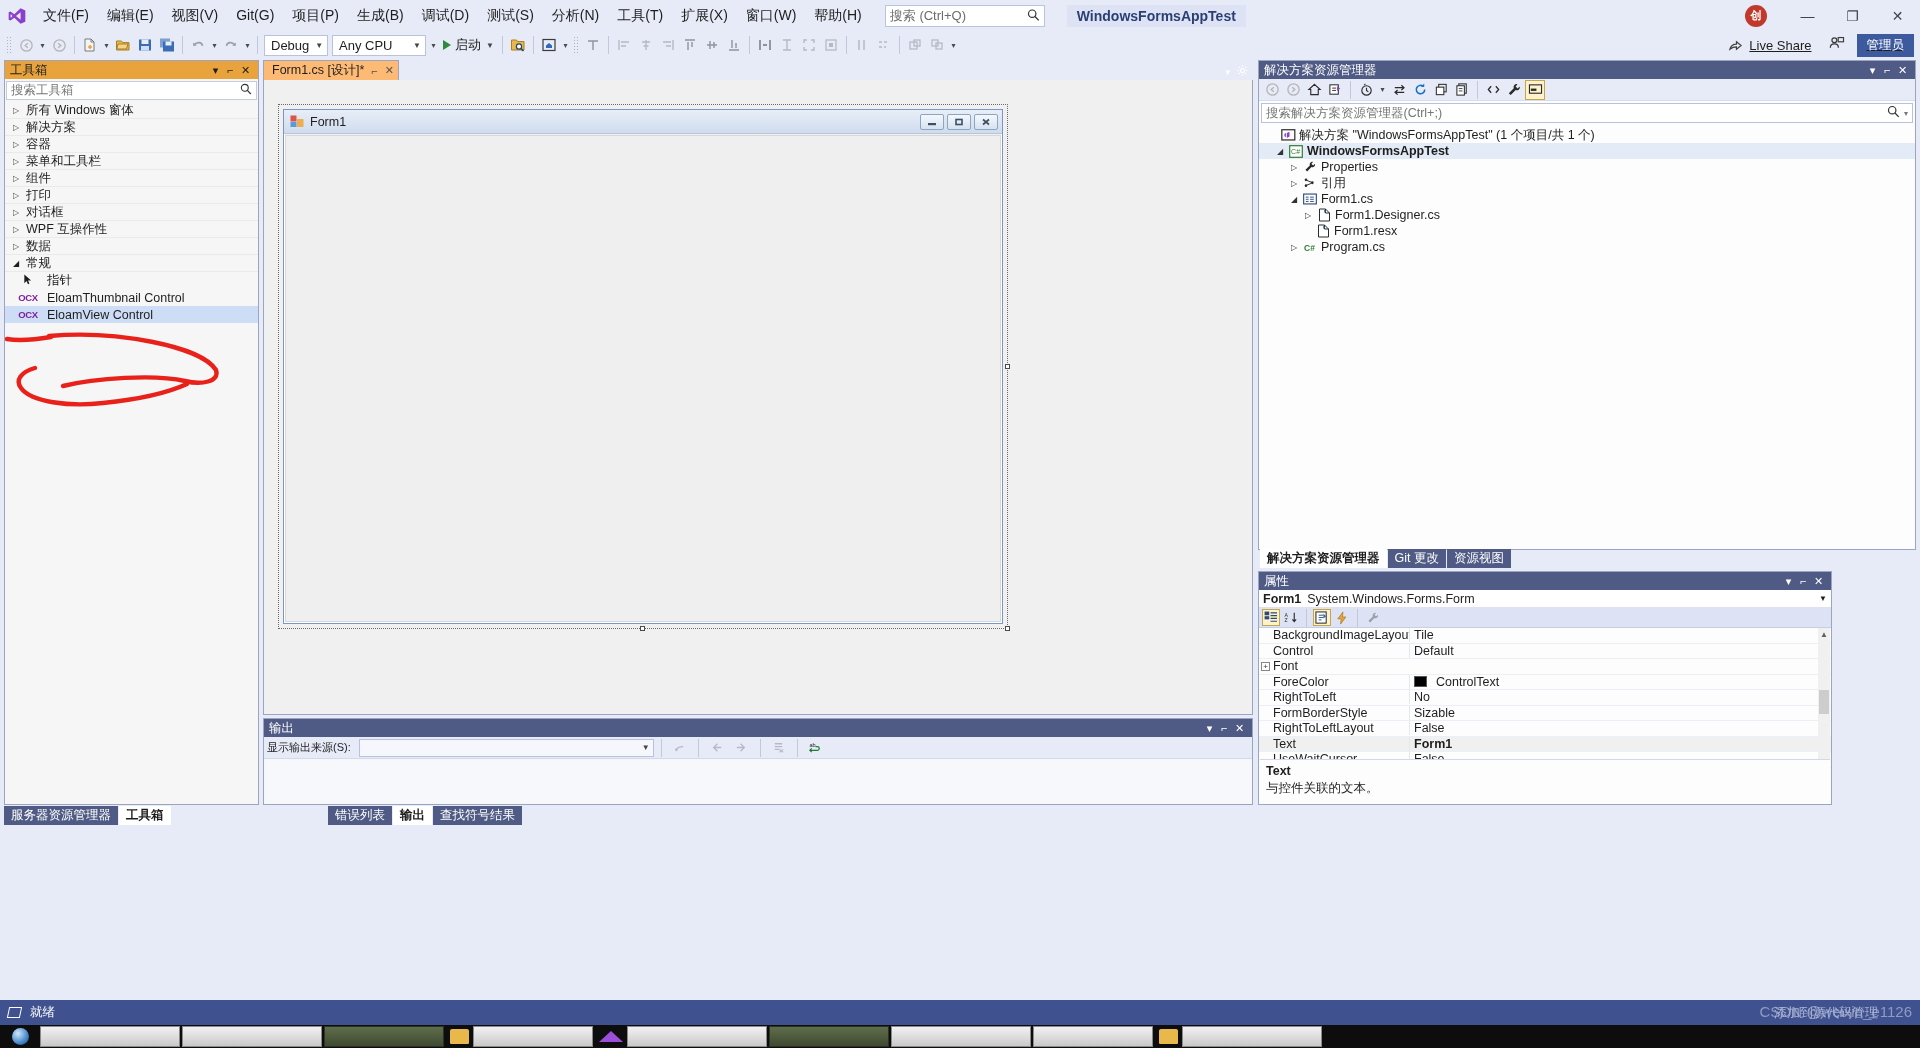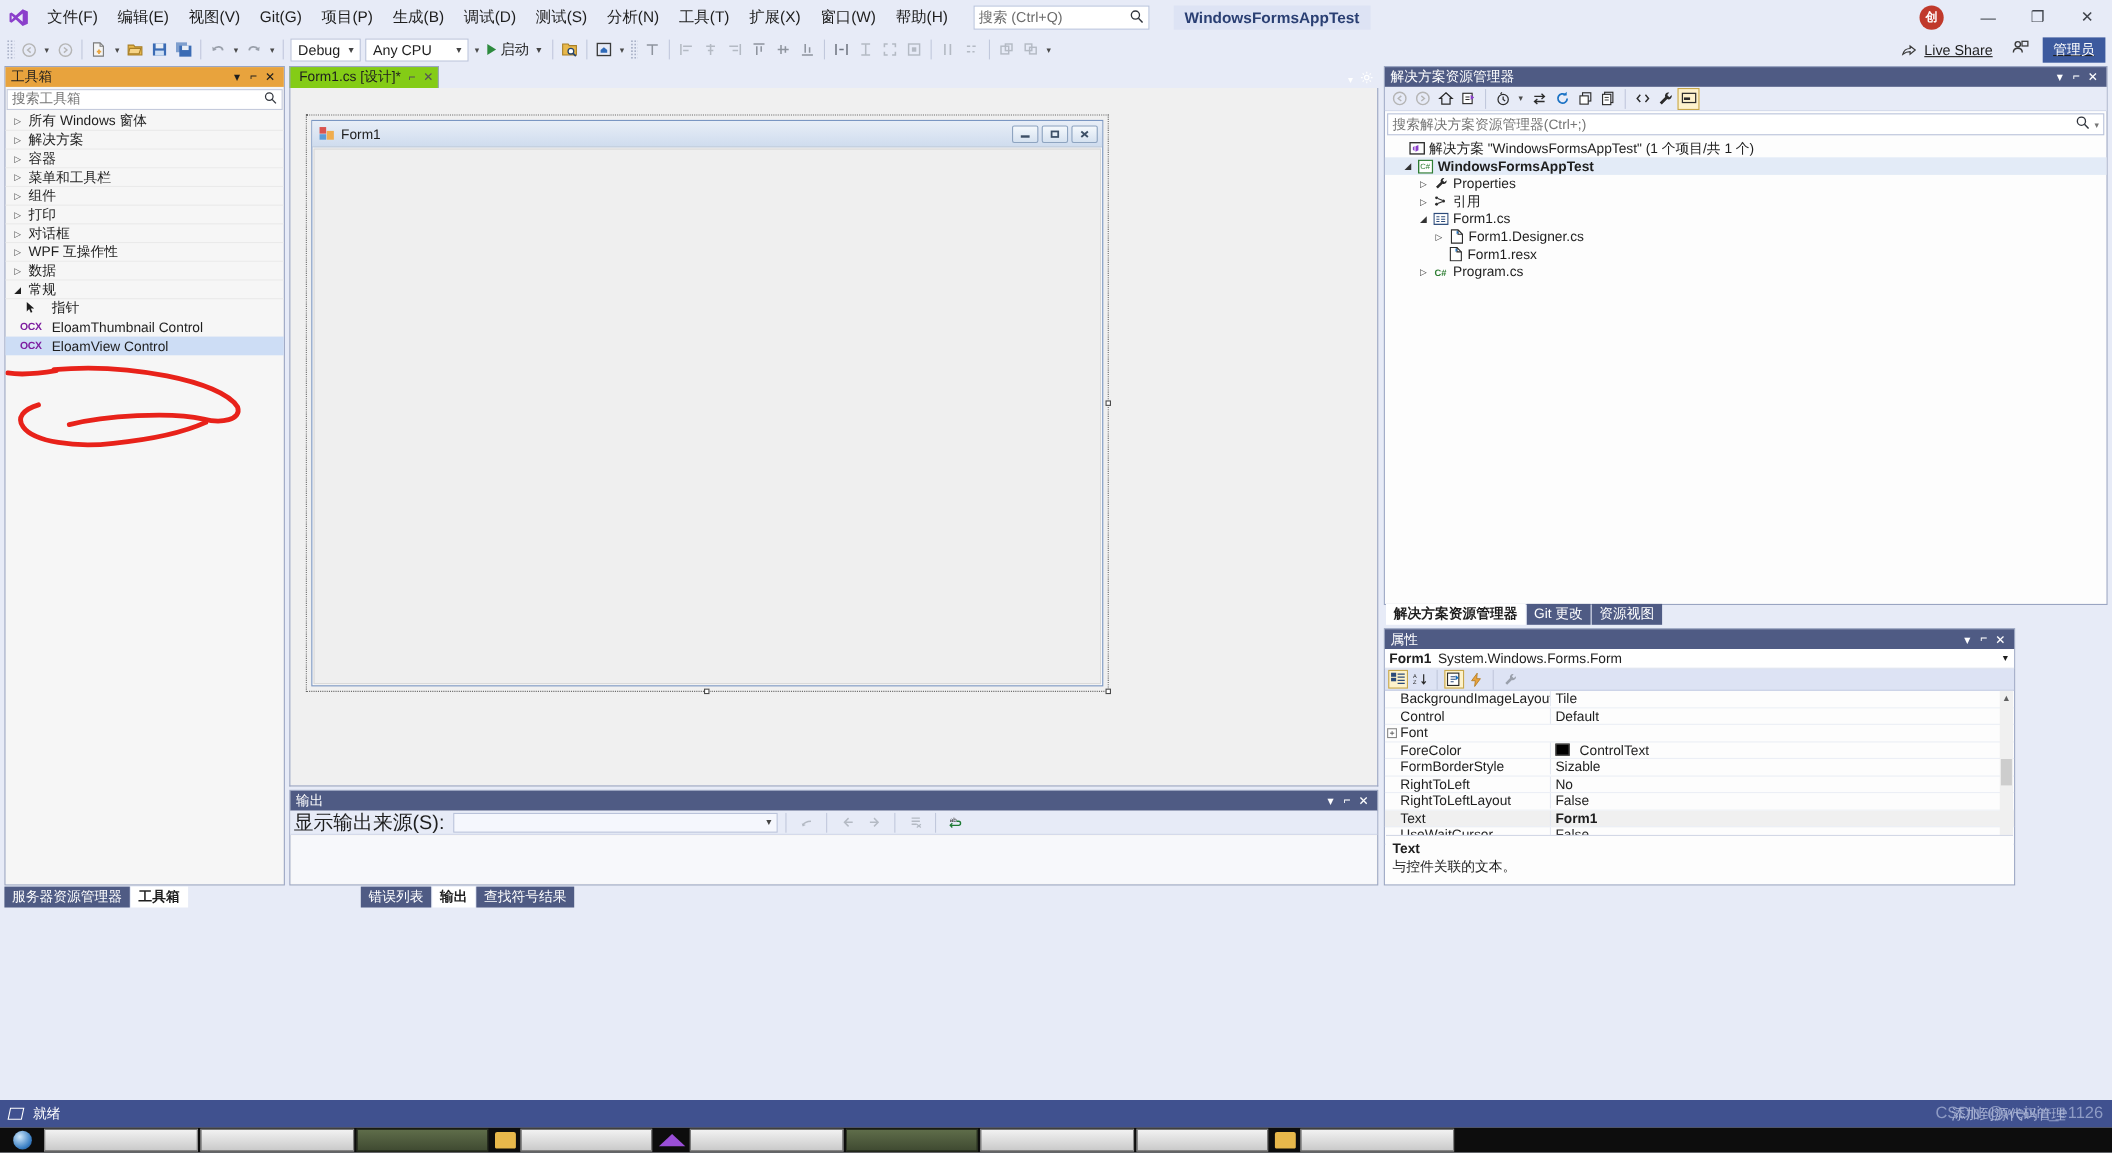--- a/index.html
+++ b/index.html
@@ -98,21 +98,21 @@
   .ptr-icon{ width:30px; text-align:center; font-size:11px; }
   .tbx-item-label{ padding-left:4px; }
 
   
   #annot{ position:absolute; left:0; top:263px; width:220px; height:85px; pointer-events:none; }
 
   
   #docarea{ position:absolute; left:263px; top:60px; width:990px; height:655px; background:#e7ebf7; }
   .doctab-strip{ height:20px; display:flex; align-items:flex-end; }
   .doctab{
-    height:20px; background:#84cc16; border:1px solid #9aa5c2; border-bottom:none;
+    height:20px; background:#fdba74; border:1px solid #9aa5c2; border-bottom:none;
     display:flex; align-items:center; padding:0 4px 0 8px; font-size:12.5px; color:#1e1e1e;
   }
   .doctab .pin, .doctab .x{ margin-left:7px; color:#555; font-size:11px; }
   .docbody{ position:absolute; left:0; top:20px; right:0; bottom:0; background:#f0f0f0; border:1px solid #9aa5c2; border-top:none;}
 
   
   #formwrap{ position:absolute; left:14px; top:24px; width:735px; height:530px; }
   .form-outer{
     position:absolute; left:0; top:0; width:730px; height:525px;
     border:1px dotted #6b6b6b; padding:4px;
@@ -136,21 +136,21 @@
   }
   .wf-client{ position:absolute; left:1px; right:1px; top:25px; bottom:1px; background:#efefef; border:1px solid #d8d8d8;}
   .grip{ position:absolute; width:5px; height:5px; background:#fff; border:1px solid #4a4a4a; }
 
   
   #output{ left:263px; top:718px; width:990px; height:87px; background:#f6f6f6; }
   .out-toolbar{
     height:22px; background:#e7ebf7; display:flex; align-items:center; padding:0 3px; gap:3px;
     border-bottom:1px solid #d3d9ea;
   }
-  .out-lbl{ font-size:18px; margin-right:5px; }
+  .out-lbl{ font-size:11px; margin-right:5px; }
   .out-combo{
     width:295px; height:18px; background:#f5f7fd; border:1px solid #b9c2da;
     display:flex; align-items:center; padding:0 3px; font-size:12px;
   }
   .out-combo .cc{ margin-left:auto; font-size:8px; color:#444; }
   .out-body{ background:#f7f8fb; position:absolute; left:1px; right:1px; top:41px; bottom:1px;}
 
   
   .dock-tabs{ position:absolute; display:flex; align-items:flex-start; gap:1px; }
   .dtab{
@@ -928,27 +928,27 @@
       <div class="pr-row">
         <span class="pr-exp"></span>
         <span class="pr-k">ForeColor</span>
         <span class="pr-v">
           <span class="swatch"></span>
           <span>ControlText</span>
         </span>
       </div>
       <div class="pr-row">
         <span class="pr-exp"></span>
+        <span class="pr-k">RightToLeft</span>
+        <span class="pr-v">No</span>
+      </div>
+      <div class="pr-row">
+        <span class="pr-exp"></span>
         <span class="pr-k">FormBorderStyle</span>
         <span class="pr-v">Sizable</span>
-      </div>
-      <div class="pr-row">
-        <span class="pr-exp"></span>
-        <span class="pr-k">RightToLeft</span>
-        <span class="pr-v">No</span>
       </div>
       <div class="pr-row">
         <span class="pr-exp"></span>
         <span class="pr-k">RightToLeftLayout</span>
         <span class="pr-v">False</span>
       </div>
       <div class="pr-row sel">
         <span class="pr-exp"></span>
         <span class="pr-k">Text</span>
         <span class="pr-v bold">Form1</span>

